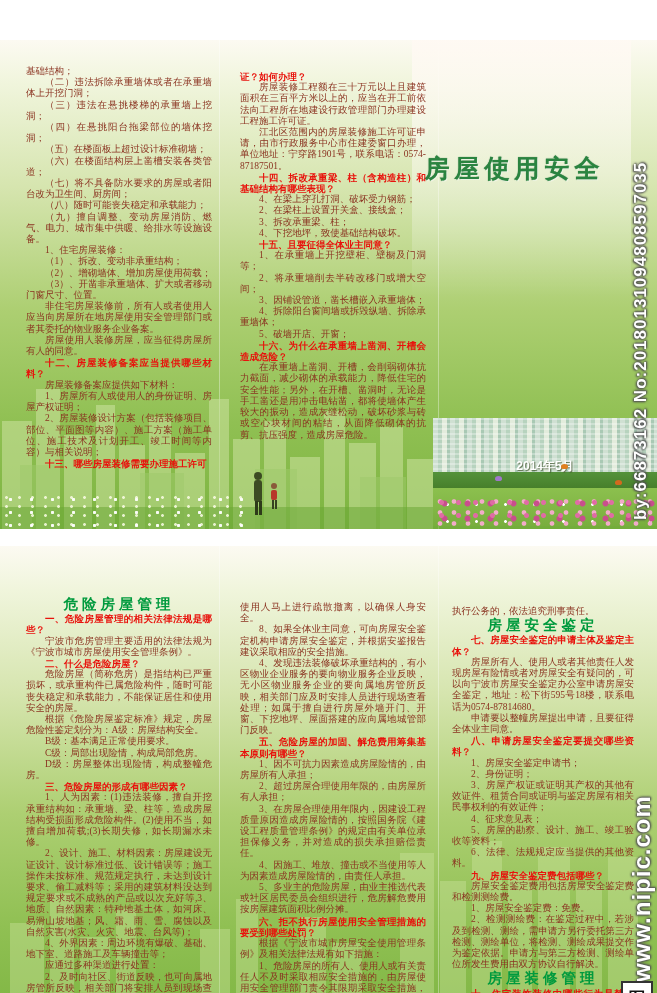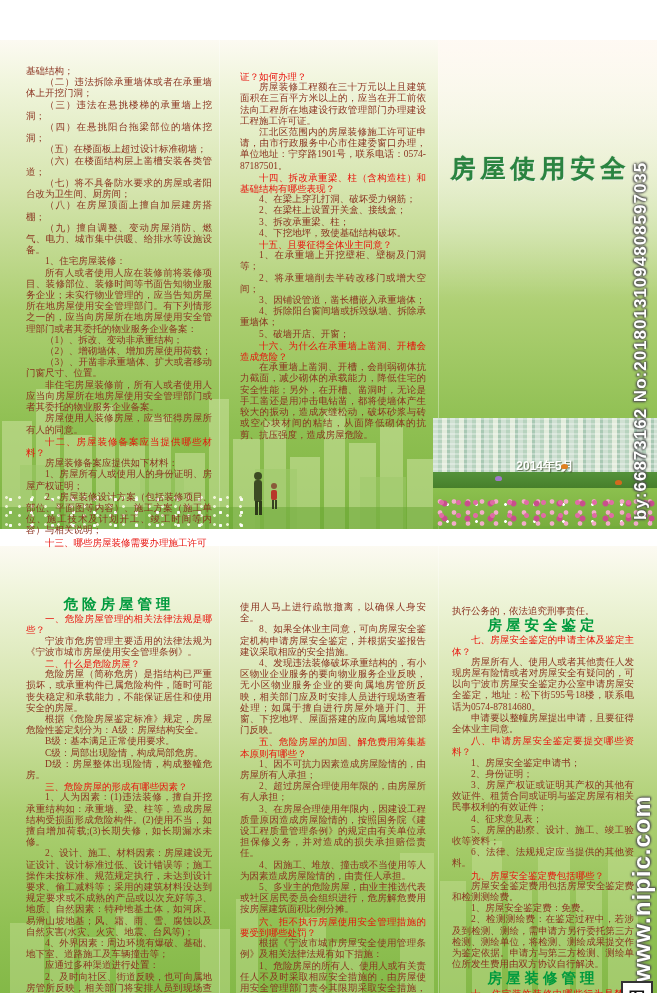--- a/index.html
+++ b/index.html
@@ -9,30 +9,30 @@
          background:linear-gradient(180deg,#fcfaf2 0%,#f0f5dc 9%,#d6e5af 30%,#adcf72 55%,#90c053 78%,#7cb440 100%);}
   #p1{top:0;height:489px;}
   #p2{top:506px;height:487px;}
   .fold{position:absolute;top:0;bottom:0;width:1px;background:rgba(255,255,255,.35);}
   
   .col{position:absolute;width:186px;font-size:9.5px;line-height:1.18;color:#8a3220;
        text-align:justify;z-index:3;}
   .col p{margin:0;}
   .t{text-indent:2em;}
   .ni{text-indent:0;}
-  .hr{color:#e8120c;font-weight:normal;font-family:"Liberation Sans",sans-serif;}
+  .hr{color:#e8120c;font-weight:bold;font-family:"Liberation Sans",sans-serif;}
   .hgc{color:#009a3d;text-align:center;text-indent:0;font-size:14.5px;font-weight:bold;
        letter-spacing:4px;margin:7px 0 6px;font-family:"Liberation Sans",sans-serif;}
   #p1c1{left:26px;top:26px;}
   #p1c2{left:240px;top:31px;}
   #p2c1{left:26px;top:50px;}
   #p2c2{left:240px;top:56px;}
   #p2c3{left:452px;top:60px;width:182px;}
   
-  #cover{position:absolute;left:438px;top:0;width:219px;height:378px;z-index:2;}
+  #cover{position:absolute;left:412px;top:0;width:219px;height:378px;z-index:2;}
   #cover .mist{position:absolute;inset:0;
         background:linear-gradient(180deg,rgba(255,249,243,.85),rgba(255,255,255,.3) 45%,rgba(255,255,255,0) 68%);}
   .cov-title{position:absolute;left:0;right:14px;top:104px;text-align:center;
         color:#2a8440;font-weight:bold;font-size:25px;letter-spacing:5px;line-height:50px;
         text-shadow:1px 1px 0 rgba(255,255,255,.55),0 0 1px #1d6b31;}
   
   #photo{position:absolute;left:433px;top:378px;width:224px;height:108px;z-index:2;overflow:hidden;}
   .ph-build{height:50%;background:
       repeating-linear-gradient(180deg,rgba(255,255,255,.3) 0 2px,rgba(0,0,0,0) 2px 5px),
       repeating-linear-gradient(90deg,#cfe0d2 0 5px,#b7d3be 5px 9px,#e2ecdc 9px 14px,#a9c9b4 14px 17px);}
@@ -121,24 +121,23 @@
     <div class="fold" style="left:438px"></div>
 
     <div class="col" id="p1c1">
         <p class="t ni">基础结构；</p>
         <p class="t">（二）违法拆除承重墙体或者在承重墙体上开挖门洞；</p>
         <p class="t">（三）违法在悬挑楼梯的承重墙上挖洞；</p>
         <p class="t">（四）在悬挑阳台拖梁部位的墙体挖洞；</p>
         <p class="t">（五）在楼面板上超过设计标准砌墙；</p>
         <p class="t">（六）在楼面结构层上凿槽安装各类管道；</p>
         <p class="t">（七）将不具备防水要求的房屋或者阳台改为卫生间、厨房间；</p>
-        <p class="t">（八）在房屋顶面上擅自加层建房搭棚；</p>
+        <p class="t">（八）随时可能丧失稳定和承载能力；</p>
         <p class="t">（九）擅自调整、变动房屋消防、燃气、电力、城市集中供暖、给排水等设施设备。</p>
         <p class="t">1、住宅房屋装修：</p>
-        <p class="t">所有人或者使用人应在装修前将装修项目、装修部位、装修时间等书面告知物业服务企业；未实行物业管理的，应当告知房屋所在地房屋使用安全管理部门。有下列情形之一的，应当向房屋所在地房屋使用安全管理部门或者其委托的物业服务企业备案：</p>
         <p class="t">（1）、拆改、变动非承重结构；</p>
         <p class="t">（2）、增砌墙体、增加房屋使用荷载；</p>
         <p class="t">（3）、开凿非承重墙体、扩大或者移动门窗尺寸、位置。</p>
         <p class="t">非住宅房屋装修前，所有人或者使用人应当向房屋所在地房屋使用安全管理部门或者其委托的物业服务企业备案。</p>
         <p class="t">房屋使用人装修房屋，应当征得房屋所有人的同意。</p>
         <p class="t hr">十二、房屋装修备案应当提供哪些材料？</p>
         <p class="t">房屋装修备案应提供如下材料：</p>
         <p class="t">1、房屋所有人或使用人的身份证明、房屋产权证明；</p>
         <p class="t">2、房屋装修设计方案（包括装修项目、部位、平面图等内容）、施工方案（施工单位、施工技术及计划开工、竣工时间等内容）与相关说明；</p>
         <p class="t hr">十三、哪些房屋装修需要办理施工许可</p>

